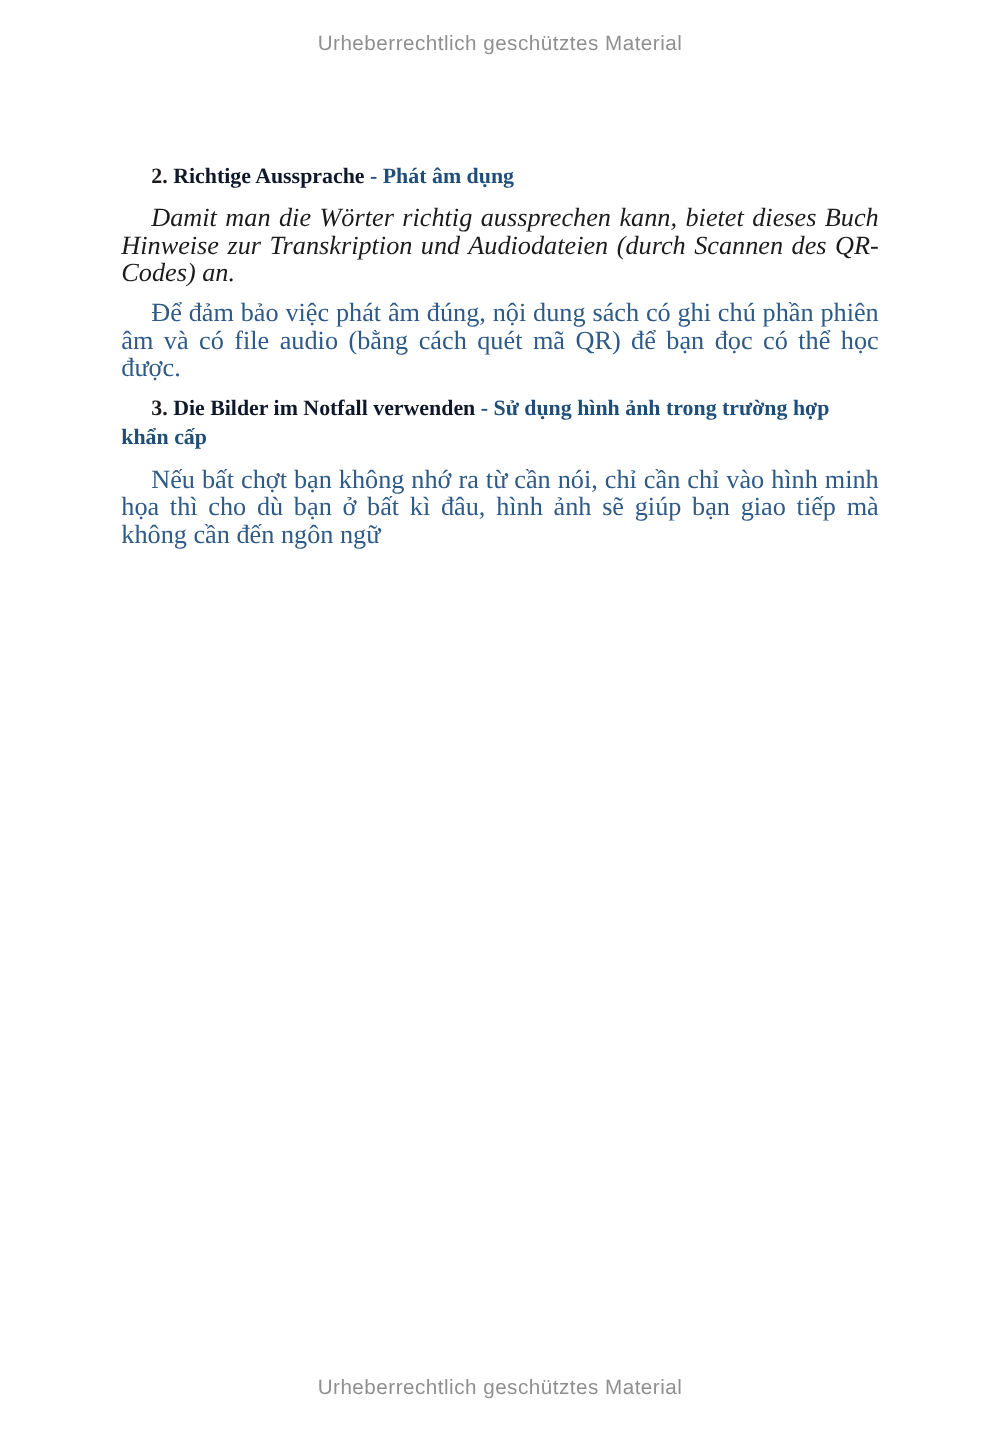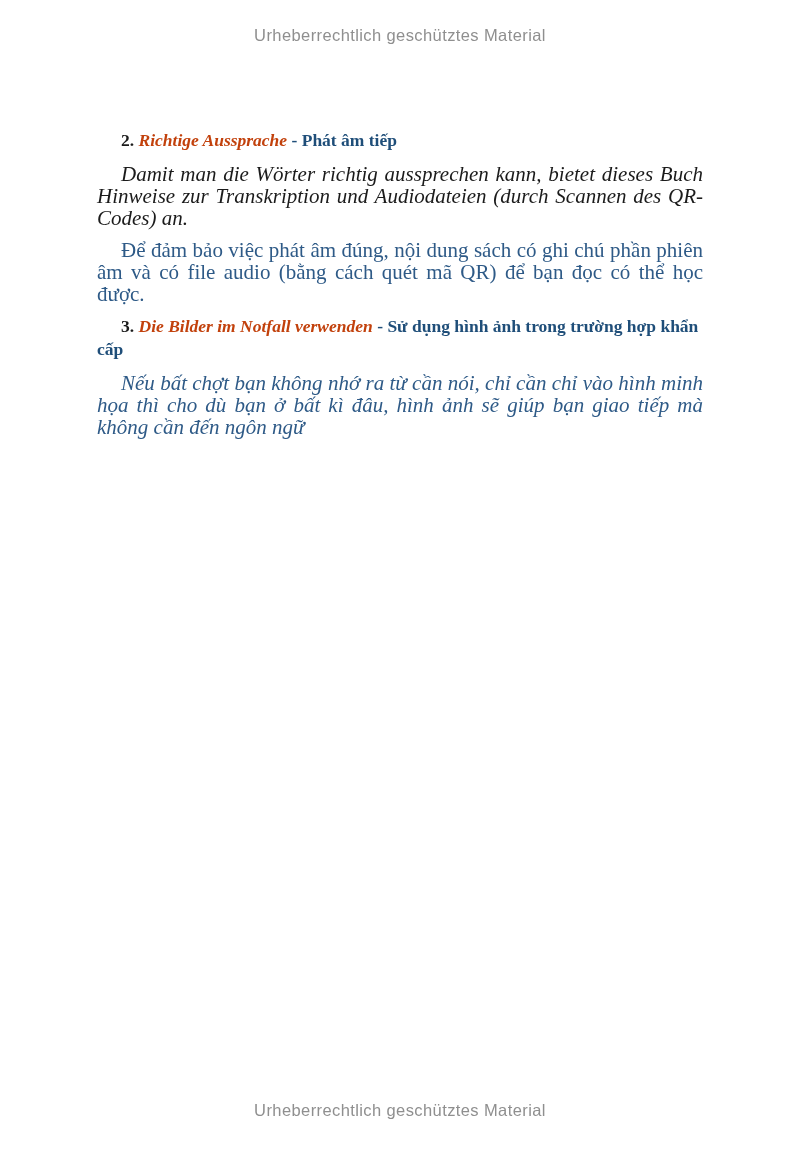--- a/index.html
+++ b/index.html
@@ -40,22 +40,21 @@
     line-height: 23px;
     text-indent: 24px;
     margin: 0 0 11px 0;
     color: #1b1b1b;
   }
   .heading .h-num {
     font-style: normal;
     color: #1b1b1b;
   }
   .heading .h-de {
-    font-style: italic;
-    color: #c2410c;
+    color: #0f172a;
   }
   .heading .h-sep,
   .heading .h-vi {
     font-style: normal;
     color: #1f4e79;
   }
   .para {
     font-size: 21px;
     line-height: 22px;
     text-indent: 24px;
@@ -63,37 +62,37 @@
     margin: 0 0 10px 0;
   }
   .para.de {
     font-style: italic;
     color: #1b1b1b;
   }
   .para.vi {
     font-style: normal;
     color: #2e5a87;
   }
-  .para.last { margin-bottom: 4px; font-style: italic; }
+  .para.last { margin-bottom: 4px; }
   .heading.h3 { margin-top: 1px; }
 </style>
 </head>
 <body>
 
 <div class="page">
 
   <div class="copyright top">Urheberrechtlich geschütztes Material</div>
 
   <div class="content">
 
     <h2 class="heading">
       <span class="h-num">2.</span>
       <span class="h-de">Richtige Aussprache</span>
       <span class="h-sep">-</span>
-      <span class="h-vi">Phát âm tiếp</span>
+      <span class="h-vi">Phát âm dụng</span>
     </h2>
 
     <p class="para de">Damit man die Wörter richtig aussprechen kann, bietet dieses Buch Hinweise zur Transkription und Audiodateien (durch Scannen des QR-Codes) an.</p>
 
     <p class="para vi">Để đảm bảo việc phát âm đúng, nội dung sách có ghi chú phần phiên âm và có file audio (bằng cách quét mã QR) để bạn đọc có thể học được.</p>
 
     <h2 class="heading h3">
       <span class="h-num">3.</span>
       <span class="h-de">Die Bilder im Notfall verwenden</span>
       <span class="h-sep">-</span>

